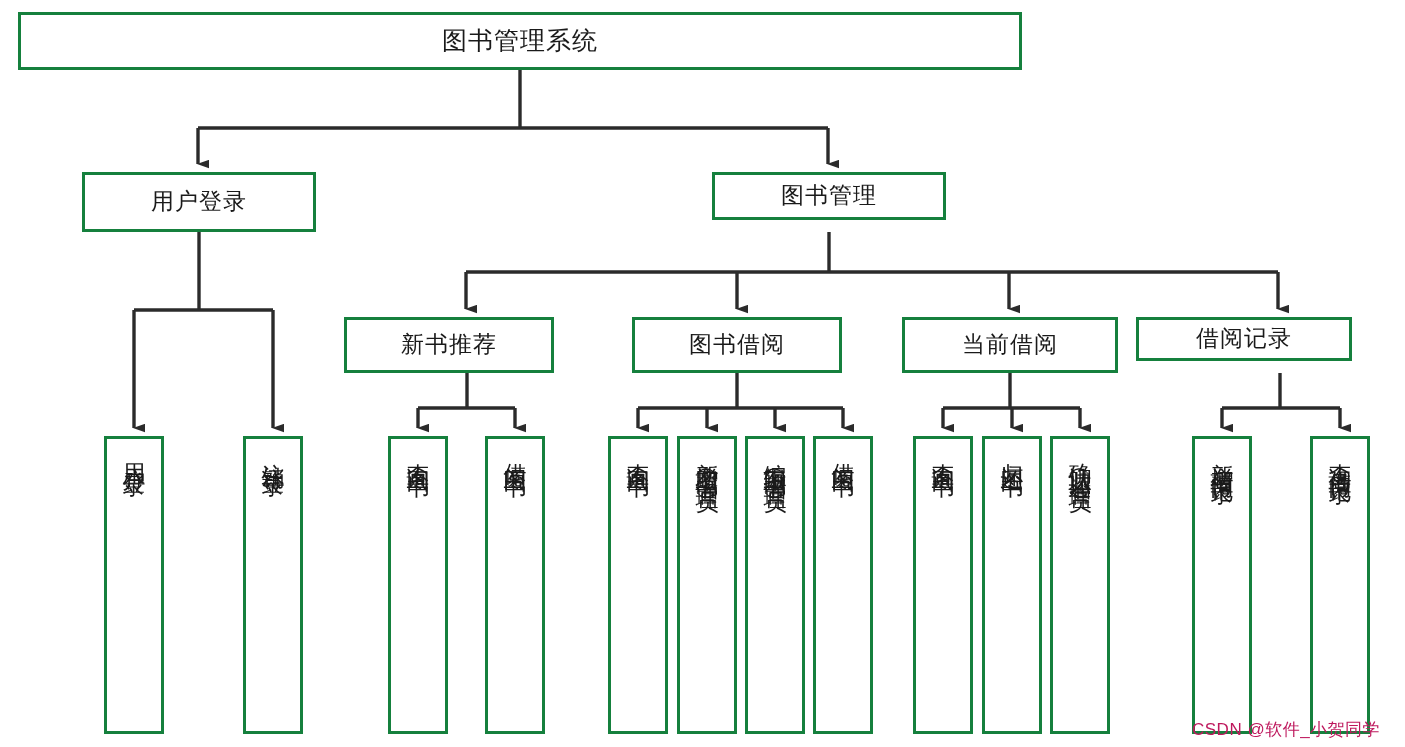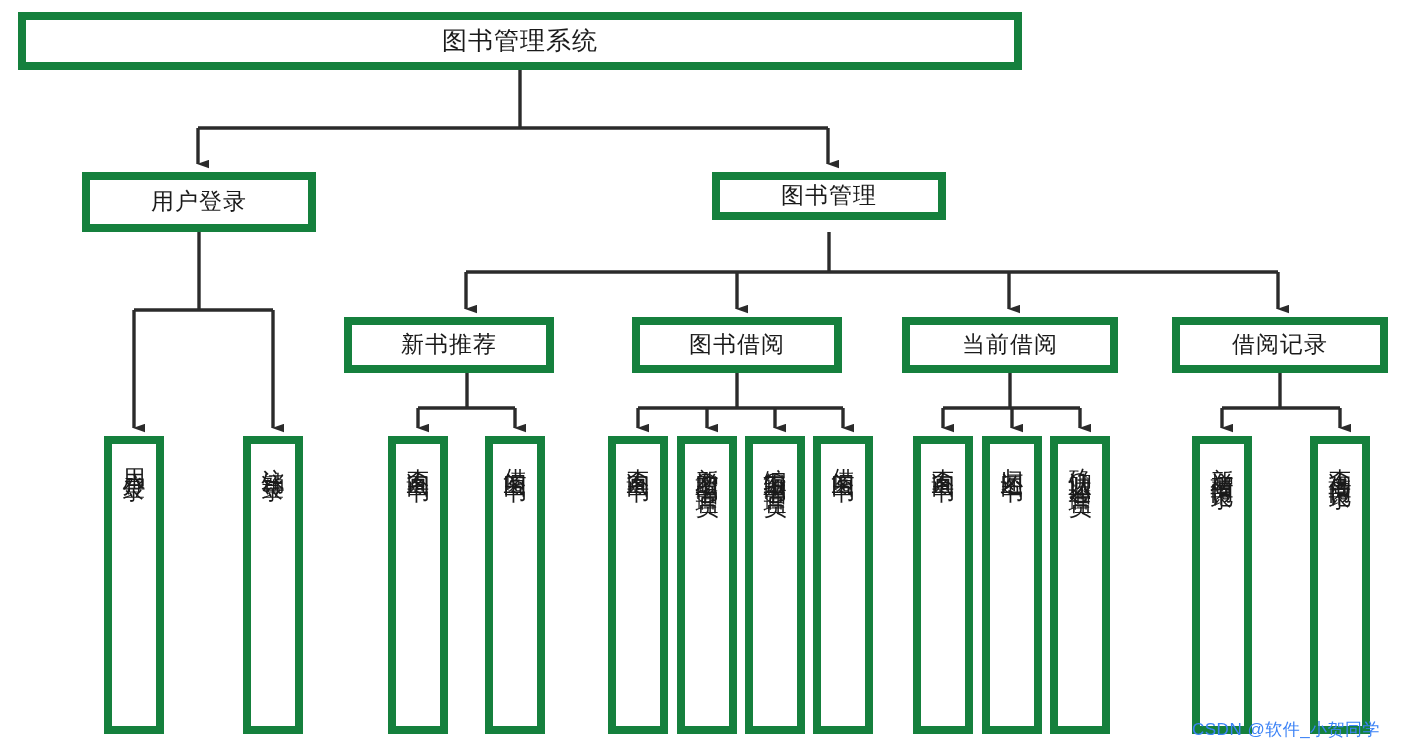--- a/index.html
+++ b/index.html
@@ -23,21 +23,21 @@
     left: 0;
     top: 0;
     width: 1405px;
     height: 747px;
     pointer-events: none;
   }
   .node {
     position: absolute;
     box-sizing: border-box;
     background: #ffffff;
-    border: 8px solid #15803d;
+    border: 3px solid #15803d;
     display: flex;
     align-items: center;
     justify-content: center;
     color: #1a1a1a;
   }
   .node .label {
     display: block;
     text-align: center;
     line-height: 1.18;
   }
@@ -142,21 +142,21 @@
 
   <div class="node horiz" id="node-l3-0" style="left: 344px; top: 317px; width: 210px; height: 56px;">
     <span class="label">新书推荐</span>
   </div>
   <div class="node horiz" id="node-l3-2" style="left: 902px; top: 317px; width: 216px; height: 56px;">
     <span class="label">当前借阅</span>
   </div>
   <div class="node horiz" id="node-l3-1" style="left: 632px; top: 317px; width: 210px; height: 56px;">
     <span class="label">图书借阅</span>
   </div>
-  <div class="node horiz" id="node-l3-3" style="left: 1172px; top: 317px; width: 216px; height: 56px;">
+  <div class="node horiz" id="node-l3-3" style="left: 1136px; top: 317px; width: 216px; height: 44px;">
     <span class="label">借阅记录</span>
   </div>
 
   <div class="node vert" id="node-leaf-0" style="left: 104px; top: 436px; width: 60px; height: 298px;">
     <span class="label">用户登录</span>
   </div>
   <div class="node vert" id="node-leaf-1" style="left: 243px; top: 436px; width: 60px; height: 298px;">
     <span class="label">注销登录</span>
   </div>
   <div class="node vert" id="node-leaf-2" style="left: 388px; top: 436px; width: 60px; height: 298px;">
@@ -186,14 +186,14 @@
   <div class="node vert" id="node-leaf-10" style="left: 1050px; top: 436px; width: 60px; height: 298px;">
     <span class="label">确认归还（管理员）</span>
   </div>
   <div class="node vert" id="node-leaf-11" style="left: 1192px; top: 436px; width: 60px; height: 298px;">
     <span class="label">新增借阅记录</span>
   </div>
   <div class="node vert" id="node-leaf-12" style="left: 1310px; top: 436px; width: 60px; height: 298px;">
     <span class="label">查询借阅记录</span>
   </div>
 
-  <div class="watermark" id="watermark" style="left: 1192px; top: 718px; color: #3b82f6;">CSDN @软件_小贺同学</div>
+  <div class="watermark" id="watermark" style="left: 1192px; top: 718px; color: #be185d;">CSDN @软件_小贺同学</div>
 </div>
 
 </body></html>

